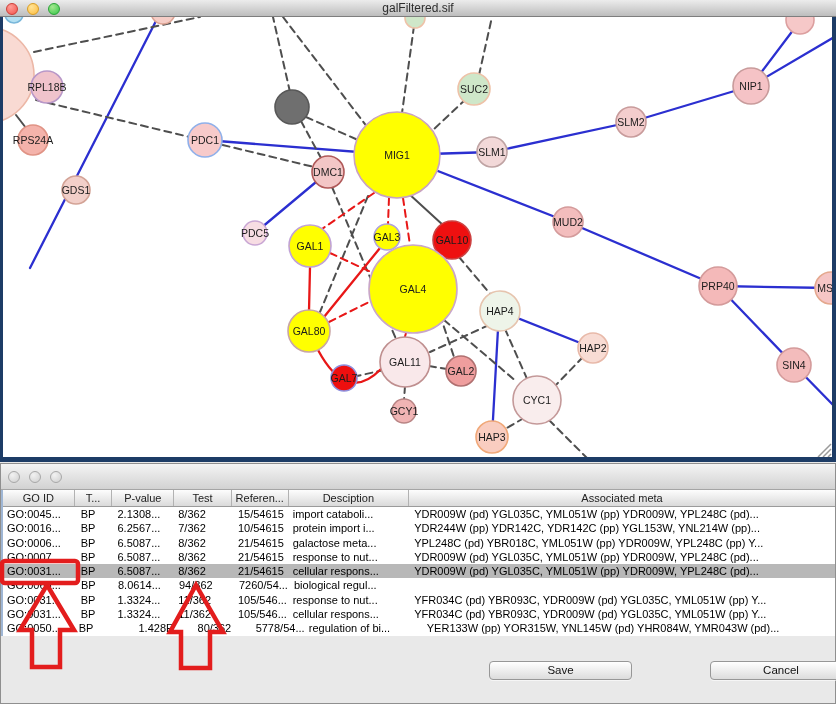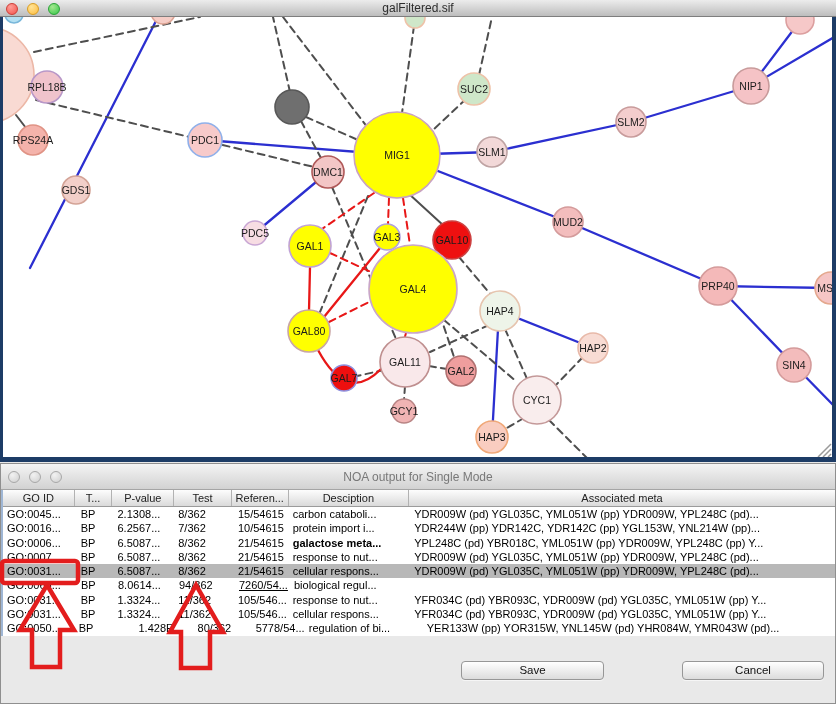--- a/index.html
+++ b/index.html
@@ -42,21 +42,21 @@
     border-bottom:1px solid #9b9b9b;}
   .th{font-size:11px;color:#222;text-align:center;line-height:16px;overflow:hidden;
     white-space:nowrap;border-right:1px solid #b2b2b2;}
   .th:last-child{border-right:none;}
   .trow{display:flex;height:14.3px;background:#fff;}
   .trow.hl{background:#b8b8b8;}
   .td{font-size:11px;color:#000;line-height:14px;overflow:hidden;white-space:nowrap;}
   .footer-buttons{position:absolute;left:0;right:0;top:197px;height:20px;}
   .mac-btn{position:absolute;height:19px;border:1px solid #979797;border-radius:4px;
     background:linear-gradient(#ffffff,#dcdcdc);font-size:11.5px;color:#111;
-    text-align:center;line-height:17px;box-shadow:0 1px 0 rgba(255,255,255,.6);}
+    text-align:center;line-height:17px;box-shadow:0 1px 0 rgba(255,255,255,.6);margin-left:28px;}
 
   
   .anno{position:absolute;left:0;top:0;width:836px;height:704px;pointer-events:none;z-index:50;}
 </style>
 </head>
 <body>
 
 <div id="screen">
 
   <div class="graph-window">
@@ -194,58 +194,57 @@
     </div>
   </div>
 
   <div class="noa-window">
     <div class="noa-titlebar">
       <div class="noa-lights">
         <span class="light inactive"></span>
         <span class="light inactive"></span>
         <span class="light inactive"></span>
       </div>
-      <div class="title" style="top:6px">NOA output for Single Mode</div>
     </div>
     <div class="table-wrap">
       <div class="thead" id="thead">
           <div class="th" style="width: 72px;">GO ID</div>
           <div class="th" style="width: 38px;">T...</div>
           <div class="th" style="width: 62px;">P-value</div>
           <div class="th" style="width: 58px;">Test</div>
           <div class="th" style="width: 57px;">Referen...</div>
           <div class="th" style="width: 121px;">Desciption</div>
           <div class="th" style="width: 428px;">Associated meta</div>
         </div>
       <div id="tbody">
           <div class="trow">
             <div class="td" style="width: 72px; padding-left: 4px;">GO:0045...</div>
             <div class="td" style="width: 38px; padding-left: 6px;">BP</div>
             <div class="td" style="width: 62px; padding-left: 5px;">2.1308...</div>
             <div class="td" style="width: 58px; padding-left: 4px;">8/362</div>
             <div class="td" style="width: 57px; padding-left: 6px;">15/54615</div>
-            <div class="td" style="width: 121px; padding-left: 4px;">carbon cataboli...</div>
+            <div class="td" style="width: 121px; padding-left: 4px;">import cataboli...</div>
             <div class="td" style="width: 428px; padding-left: 5px;">YDR009W (pd) YGL035C, YML051W (pp) YDR009W, YPL248C (pd)...</div>
           </div>
           <div class="trow">
             <div class="td" style="width: 72px; padding-left: 4px;">GO:0016...</div>
             <div class="td" style="width: 38px; padding-left: 6px;">BP</div>
             <div class="td" style="width: 62px; padding-left: 5px;">6.2567...</div>
             <div class="td" style="width: 58px; padding-left: 4px;">7/362</div>
             <div class="td" style="width: 57px; padding-left: 6px;">10/54615</div>
             <div class="td" style="width: 121px; padding-left: 4px;">protein import i...</div>
             <div class="td" style="width: 428px; padding-left: 5px;">YDR244W (pp) YDR142C, YDR142C (pp) YGL153W, YNL214W (pp)...</div>
           </div>
           <div class="trow">
             <div class="td" style="width: 72px; padding-left: 4px;">GO:0006...</div>
             <div class="td" style="width: 38px; padding-left: 6px;">BP</div>
             <div class="td" style="width: 62px; padding-left: 5px;">6.5087...</div>
             <div class="td" style="width: 58px; padding-left: 4px;">8/362</div>
             <div class="td" style="width: 57px; padding-left: 6px;">21/54615</div>
-            <div class="td" style="width: 121px; padding-left: 4px; font-weight: bold;">galactose meta...</div>
+            <div class="td" style="width: 121px; padding-left: 4px;">galactose meta...</div>
             <div class="td" style="width: 428px; padding-left: 5px;">YPL248C (pd) YBR018C, YML051W (pp) YDR009W, YPL248C (pp) Y...</div>
           </div>
           <div class="trow">
             <div class="td" style="width: 72px; padding-left: 4px;">GO:0007...</div>
             <div class="td" style="width: 38px; padding-left: 6px;">BP</div>
             <div class="td" style="width: 62px; padding-left: 5px;">6.5087...</div>
             <div class="td" style="width: 58px; padding-left: 4px;">8/362</div>
             <div class="td" style="width: 57px; padding-left: 6px;">21/54615</div>
             <div class="td" style="width: 121px; padding-left: 4px;">response to nut...</div>
             <div class="td" style="width: 428px; padding-left: 5px;">YDR009W (pd) YGL035C, YML051W (pp) YDR009W, YPL248C (pd)...</div>
@@ -257,21 +256,21 @@
             <div class="td" style="width: 58px; padding-left: 4px;">8/362</div>
             <div class="td" style="width: 57px; padding-left: 6px;">21/54615</div>
             <div class="td" style="width: 121px; padding-left: 4px;">cellular respons...</div>
             <div class="td" style="width: 428px; padding-left: 5px;">YDR009W (pd) YGL035C, YML051W (pp) YDR009W, YPL248C (pd)...</div>
           </div>
           <div class="trow">
             <div class="td" style="width: 72px; padding-left: 4px;">GO:0065...</div>
             <div class="td" style="width: 38px; padding-left: 6px;">BP</div>
             <div class="td" style="width: 62px; padding-left: 5px;">8.0614...</div>
             <div class="td" style="width: 58px; padding-left: 4px;">94/362</div>
-            <div class="td" style="width: 57px; padding-left: 6px; text-decoration: underline;">7260/54...</div>
+            <div class="td" style="width: 57px; padding-left: 6px;">7260/54...</div>
             <div class="td" style="width: 121px; padding-left: 4px;">biological regul...</div>
           </div>
           <div class="trow">
             <div class="td" style="width: 72px; padding-left: 4px;">GO:0031...</div>
             <div class="td" style="width: 38px; padding-left: 6px;">BP</div>
             <div class="td" style="width: 62px; padding-left: 5px;">1.3324...</div>
             <div class="td" style="width: 58px; padding-left: 4px;">11/362</div>
             <div class="td" style="width: 57px; padding-left: 6px;">105/546...</div>
             <div class="td" style="width: 121px; padding-left: 4px;">response to nut...</div>
             <div class="td" style="width: 428px; padding-left: 5px;">YFR034C (pd) YBR093C, YDR009W (pd) YGL035C, YML051W (pp) Y...</div>

